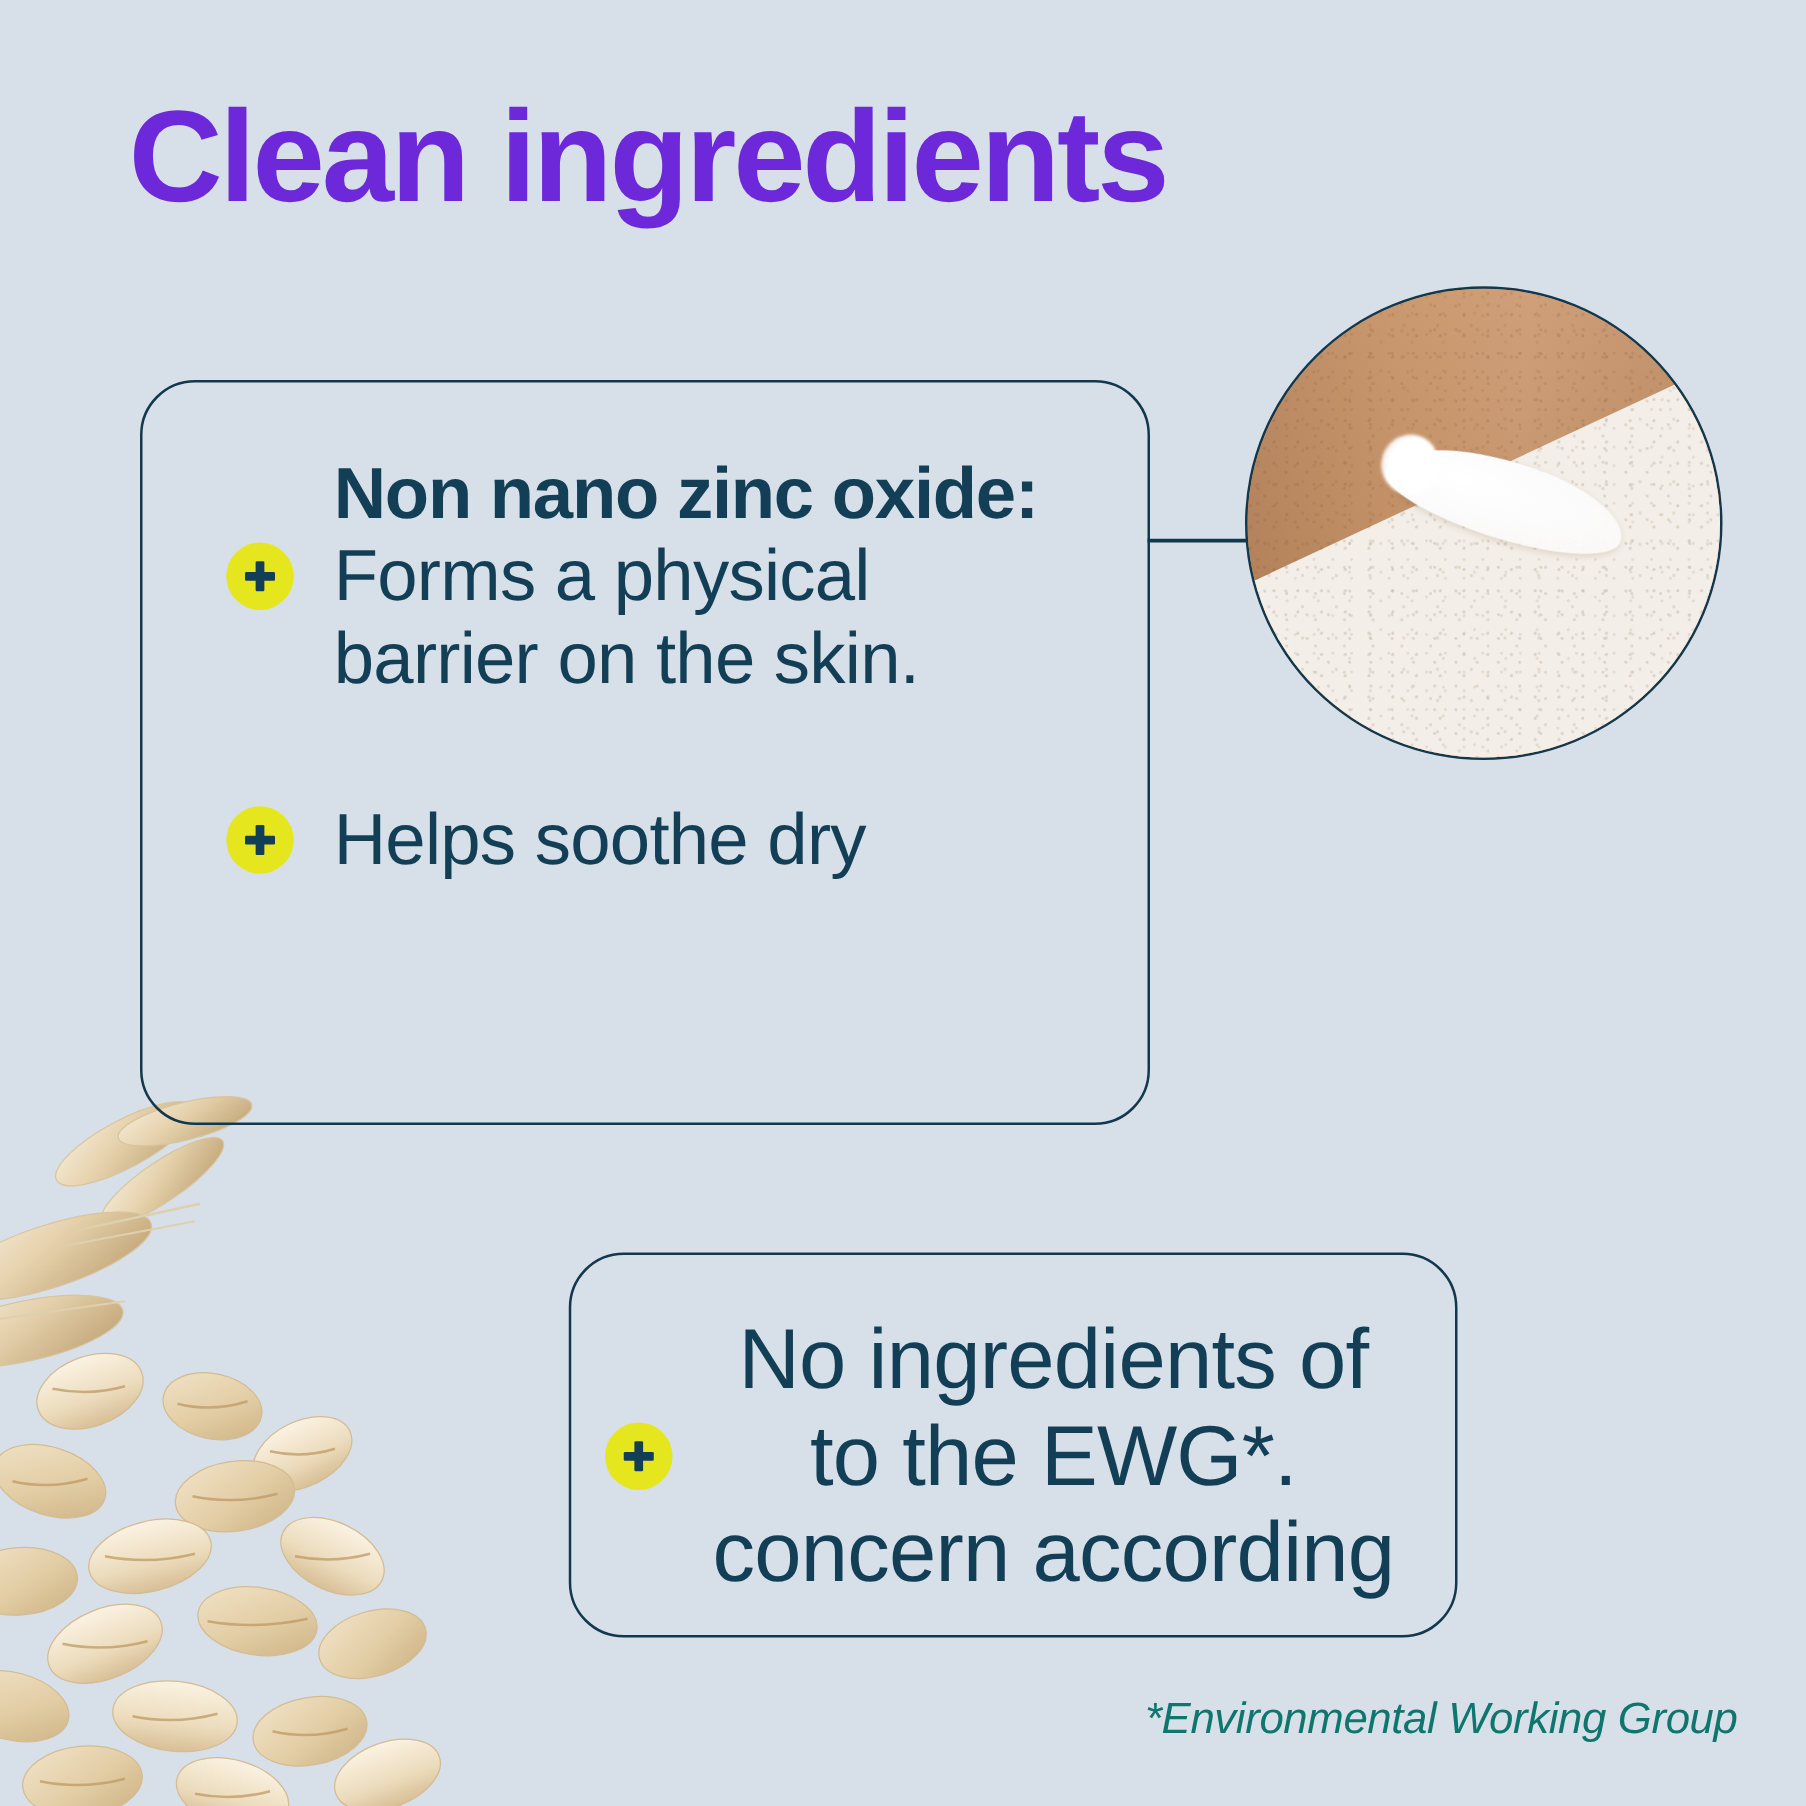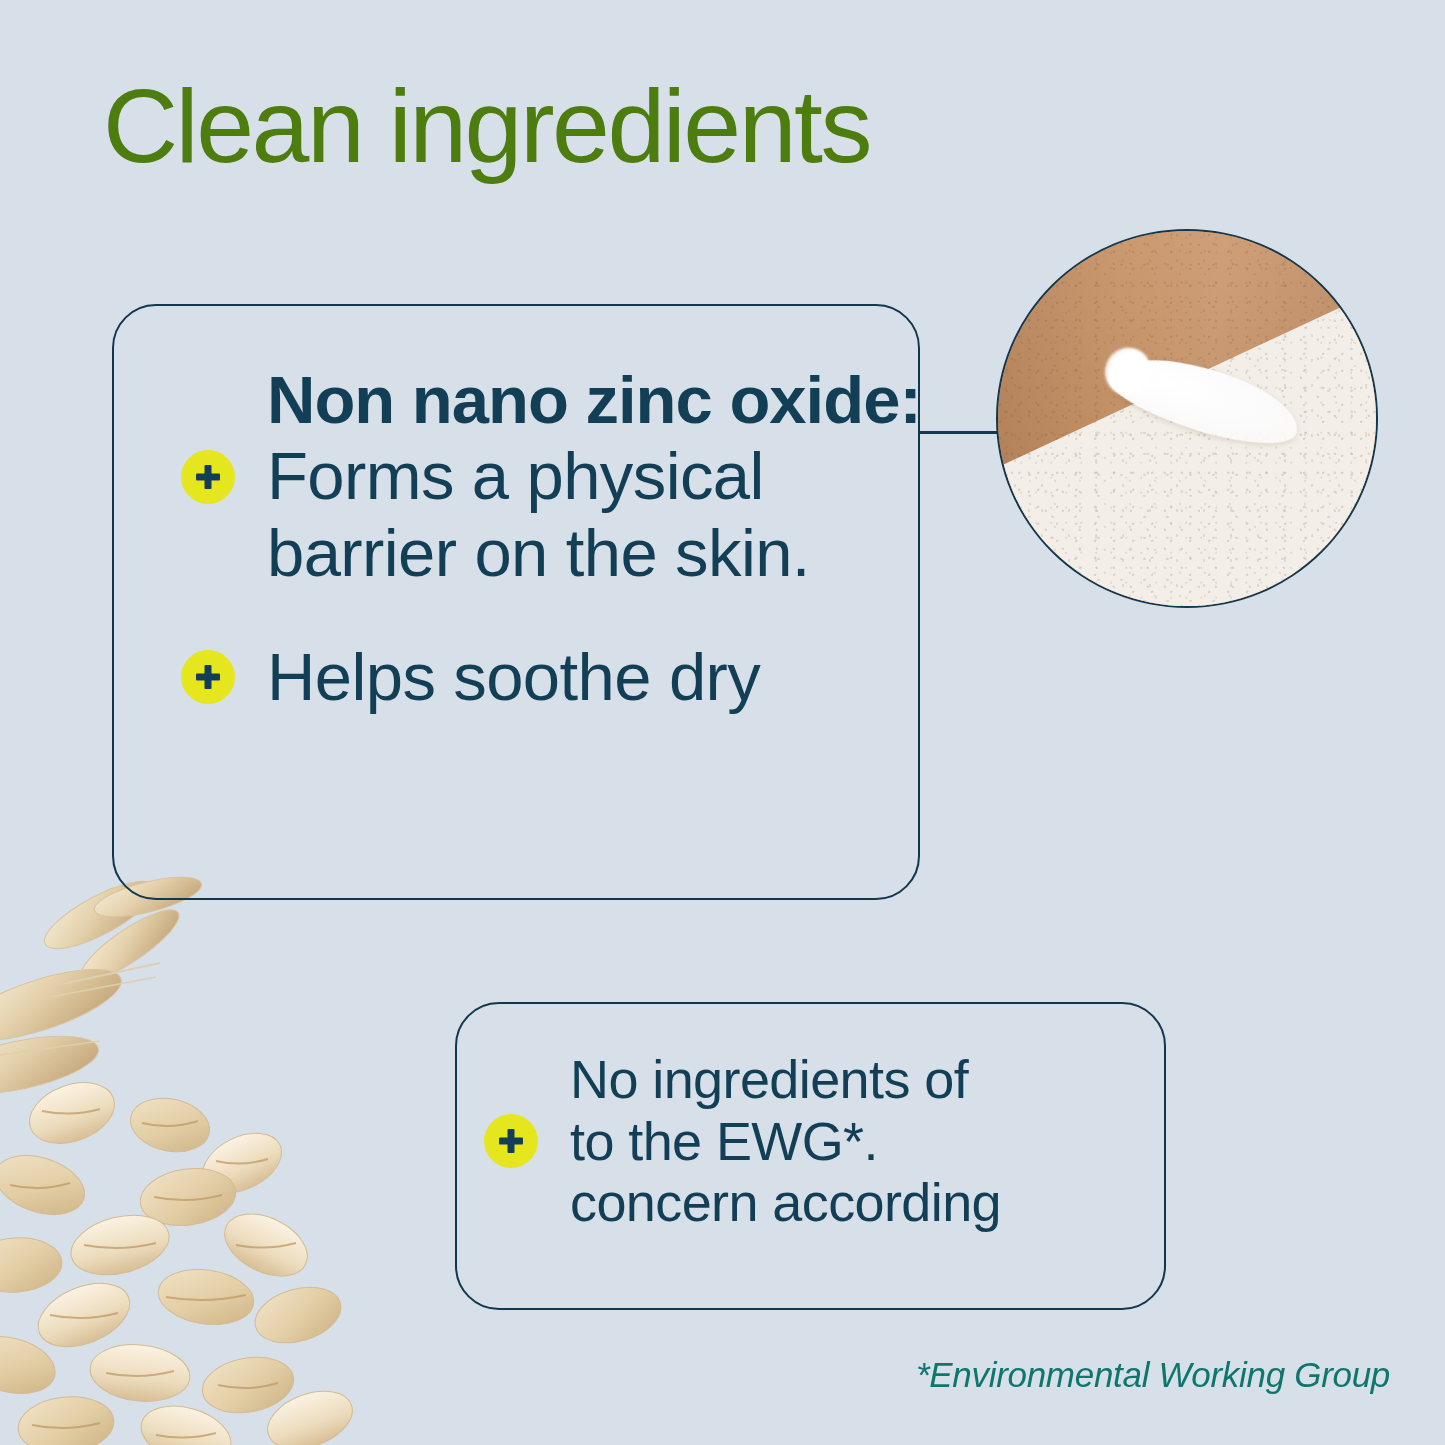--- a/index.html
+++ b/index.html
@@ -16,24 +16,24 @@
     font-family: "Liberation Sans", sans-serif;
     color: #123f56;
   }
 
   
   #page-title {
     position: absolute;
     left: 103px;
     top: 72px;
     font-size: 104px;
-    font-weight: normal;
+    font-weight: bold;
     letter-spacing: -2.5px;
     line-height: 1.05;
-    color: #4d7c0f;
+    color: #6d28d9;
     white-space: nowrap;
   }
 
   
   .card {
     position: absolute;
     border: 2px solid #12384e;
     border-radius: 44px;
     box-sizing: border-box;
     background: transparent;
@@ -91,39 +91,39 @@
   }
   .plus-badge::after {
     top: 50%;
     left: 15px;
     height: 7px;
     width: 24px;
     transform: translateY(-50%);
   }
   .bullet-text {
     margin-left: 32px;
-    font-size: 67px;
+    font-size: 58px;
     line-height: 1.14;
     color: #123f56;
     letter-spacing: -0.6px;
   }
   .bullet-text .lead {
     display: block;
     font-weight: bold;
     letter-spacing: -1px;
   }
   .bullet-text .body {
     display: block;
     font-weight: normal;
   }
 
   #bullet-zinc   { left: 181px; top: 362px; }
   #bullet-oat    { left: 181px; top: 639px; }
   #bullet-ewg    { left: 484px; top: 1049px; }
-  #bullet-ewg .bullet-text { font-size: 54px; }
+  #bullet-ewg .bullet-text { font-size: 68px; text-align: center; }
 
   
   .photo-circle {
     position: absolute;
     border-radius: 50%;
     border: 2.5px solid #12384e;
     overflow: hidden;
     box-sizing: border-box;
     background: #c08a5e;
   }

